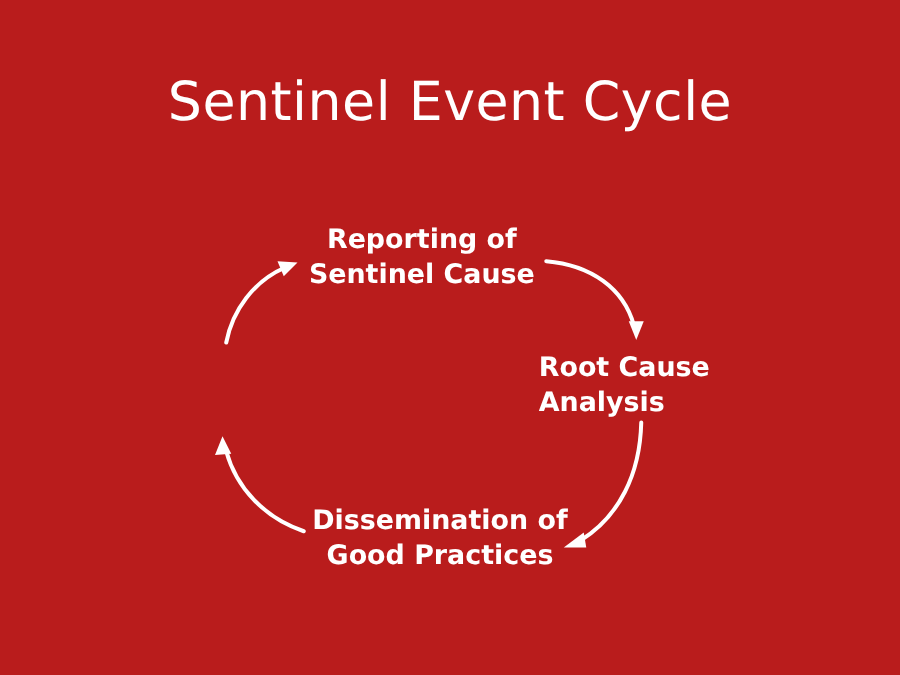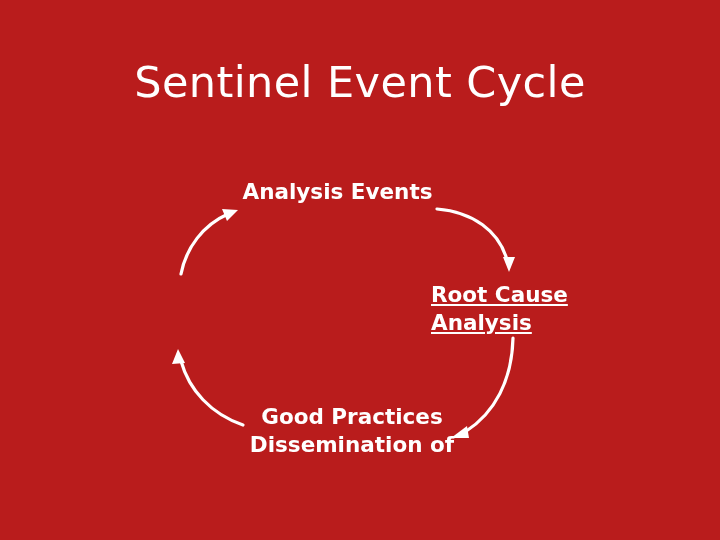--- a/index.html
+++ b/index.html
@@ -49,21 +49,20 @@
   #label-reporting {
     left: 175px;
     top: 178px;
     width: 325px;
     text-align: center;
   }
   #label-root-cause {
     left: 431px;
     top: 281px;
     text-align: left;
-    text-decoration: underline;
   }
   #label-dissemination {
     left: 212px;
     top: 403px;
     width: 280px;
     text-align: center;
   }
   #label-implementation {
     left: 88px;
     top: 284px;
@@ -113,29 +112,30 @@
     </g>
 
     <g>
       <path class="arc-path" d="M 243,425 C 211,414 189,390 181,361" style="stroke: rgb(255, 255, 255);"></path>
       <polygon class="arrow-head" points="178,349 172,364 185,363" style="fill: rgb(255, 255, 255);"></polygon>
     </g>
 
   </svg>
 
   <div class="cycle-label" id="label-reporting" style="color: rgb(255, 255, 255);">
-    <span class="line">Analysis Events</span>
+    <span class="line">Reporting of</span>
+    <span class="line">Sentinel Cause</span>
   </div>
 
   <div class="cycle-label" id="label-root-cause" style="color: rgb(255, 255, 255);">
     <span class="line">Root Cause</span>
     <span class="line">Analysis</span>
   </div>
 
   <div class="cycle-label" id="label-dissemination" style="color: rgb(255, 255, 255);">
+    <span class="line">Dissemination of</span>
     <span class="line">Good Practices</span>
-    <span class="line">Dissemination of</span>
   </div>
 
   <div class="cycle-label" id="label-implementation" style="color: rgb(255, 255, 255);">
   </div>
 
 </div>
 
 </body></html>

